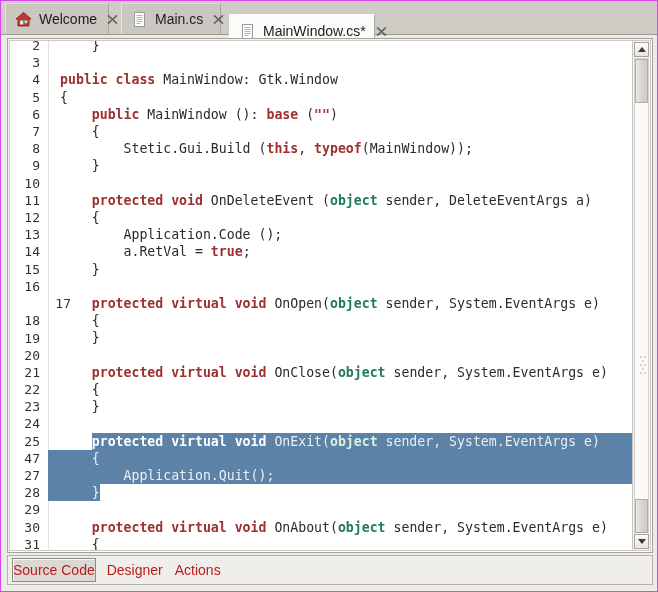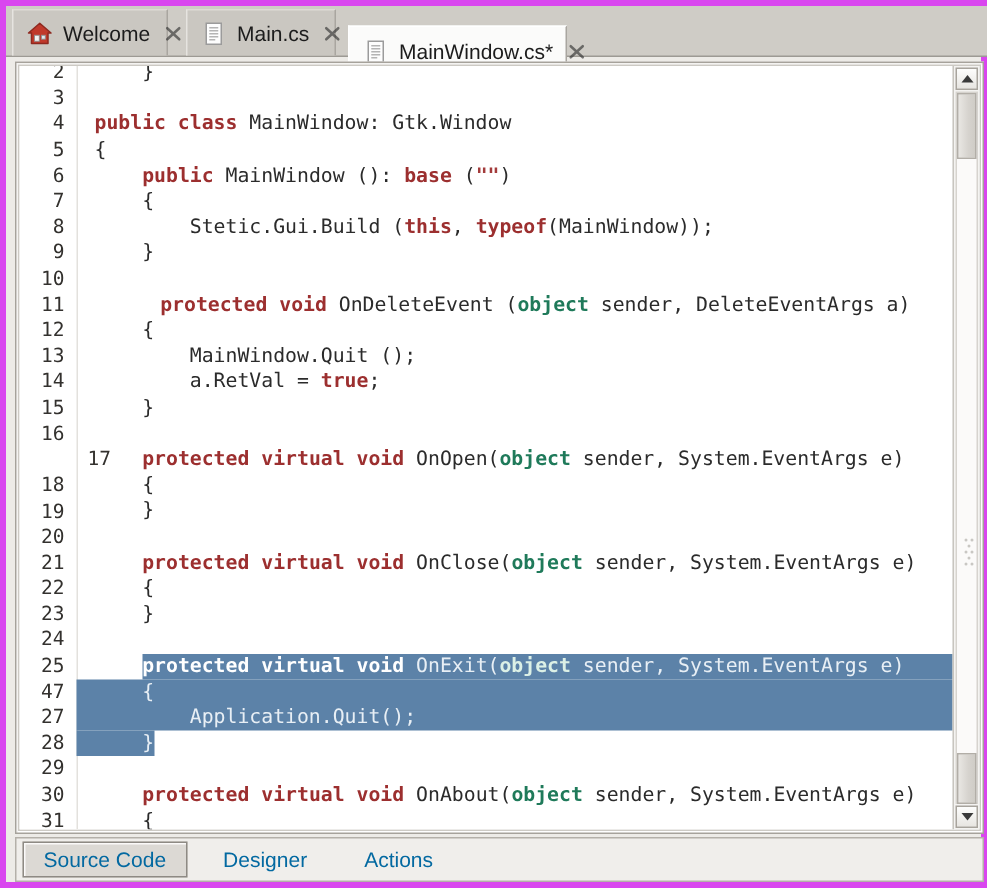--- a/index.html
+++ b/index.html
@@ -16,21 +16,21 @@
     color: #000000;
   }
 
   
   #app-window {
     position: absolute;
     left: 0; top: 0;
     width: 658px; height: 592px;
     background: #edebe7;
     box-sizing: border-box;
-    border: 4px solid #d946ef;
+    border: 1px solid #d946ef;
   }
 
   
   #tab-bar {
     position: absolute;
     left: 0; top: 0;
     width: 656px;
     height: 34px;
     background: #cfccc6;
     border-bottom: 1px solid #9d9a94;
@@ -220,22 +220,22 @@
     left: 6px; top: 554px;
     width: 646px; height: 30px;
     background: #f0eeeb;
     border: 1px solid #b4b0a9;
     box-sizing: border-box;
     display: flex;
     align-items: center;
   }
   .view-btn {
     font-size: 14px;
-    color: #0369a1;
-    padding: 3px 13px;
+    color: #b91c1c;
+    padding: 3px 0;
     margin-left: 4px;
     white-space: nowrap;
     user-select: none;
     cursor: default;
     font-family: "Liberation Sans", sans-serif;
   }
   .view-btn.active {
     background: #dcd9d4;
     border: 1px solid #8e8a84;
     box-shadow: inset 1px 1px 0 #fbfaf9;
@@ -344,23 +344,23 @@
         <div id="code-lines">
             <div class="cline" style="top: -4px;"><span class="pl">    </span><span class="pl">}</span></div>
             <div class="cline" style="top: 13.2px;"></div>
             <div class="cline" style="top: 30.4px;"><span class="kw">public class </span><span class="pl">MainWindow: Gtk.Window</span></div>
             <div class="cline" style="top: 47.6px;"><span class="pl">{</span></div>
             <div class="cline" style="top: 64.8px;"><span class="pl">    </span><span class="kw">public </span><span class="pl">MainWindow (): </span><span class="kw">base </span><span class="pl">(</span><span class="str">""</span><span class="pl">)</span></div>
             <div class="cline" style="top: 82px;"><span class="pl">    {</span></div>
             <div class="cline" style="top: 99.2px;"><span class="pl">        Stetic.Gui.Build (</span><span class="kw">this</span><span class="pl">, </span><span class="kw">typeof</span><span class="pl">(MainWindow));</span></div>
             <div class="cline" style="top: 116.4px;"><span class="pl">    }</span></div>
             <div class="cline" style="top: 133.6px;"></div>
-            <div class="cline" style="top: 150.8px; margin-left: 12px;"><span class="pl">    </span><span class="kw">protected void </span><span class="pl">OnDeleteEvent (</span><span class="ty">object</span><span class="pl"> sender, DeleteEventArgs a)</span></div>
+            <div class="cline" style="top: 150.8px;"><span class="pl">    </span><span class="kw">protected void </span><span class="pl">OnDeleteEvent (</span><span class="ty">object</span><span class="pl"> sender, DeleteEventArgs a)</span></div>
             <div class="cline" style="top: 168px;"><span class="pl">    {</span></div>
-            <div class="cline" style="top: 185.2px;"><span class="pl">        MainWindow.Quit ();</span></div>
+            <div class="cline" style="top: 185.2px;"><span class="pl">        Application.Code ();</span></div>
             <div class="cline" style="top: 202.4px;"><span class="pl">        a.RetVal = </span><span class="kw">true</span><span class="pl">;</span></div>
             <div class="cline" style="top: 219.6px;"><span class="pl">    }</span></div>
             <div class="cline" style="top: 236.8px;"></div>
             <div class="cline" style="top: 254px;"><span class="pl">    </span><span class="kw">protected virtual void </span><span class="pl">OnOpen(</span><span class="ty">object</span><span class="pl"> sender, System.EventArgs e)</span></div>
             <div class="cline" style="top: 271.2px;"><span class="pl">    {</span></div>
             <div class="cline" style="top: 288.4px;"><span class="pl">    }</span></div>
             <div class="cline" style="top: 305.6px;"></div>
             <div class="cline" style="top: 322.8px;"><span class="pl">    </span><span class="kw">protected virtual void </span><span class="pl">OnClose(</span><span class="ty">object</span><span class="pl"> sender, System.EventArgs e)</span></div>
             <div class="cline" style="top: 340px;"><span class="pl">    {</span></div>
             <div class="cline" style="top: 357.2px;"><span class="pl">    }</span></div>

